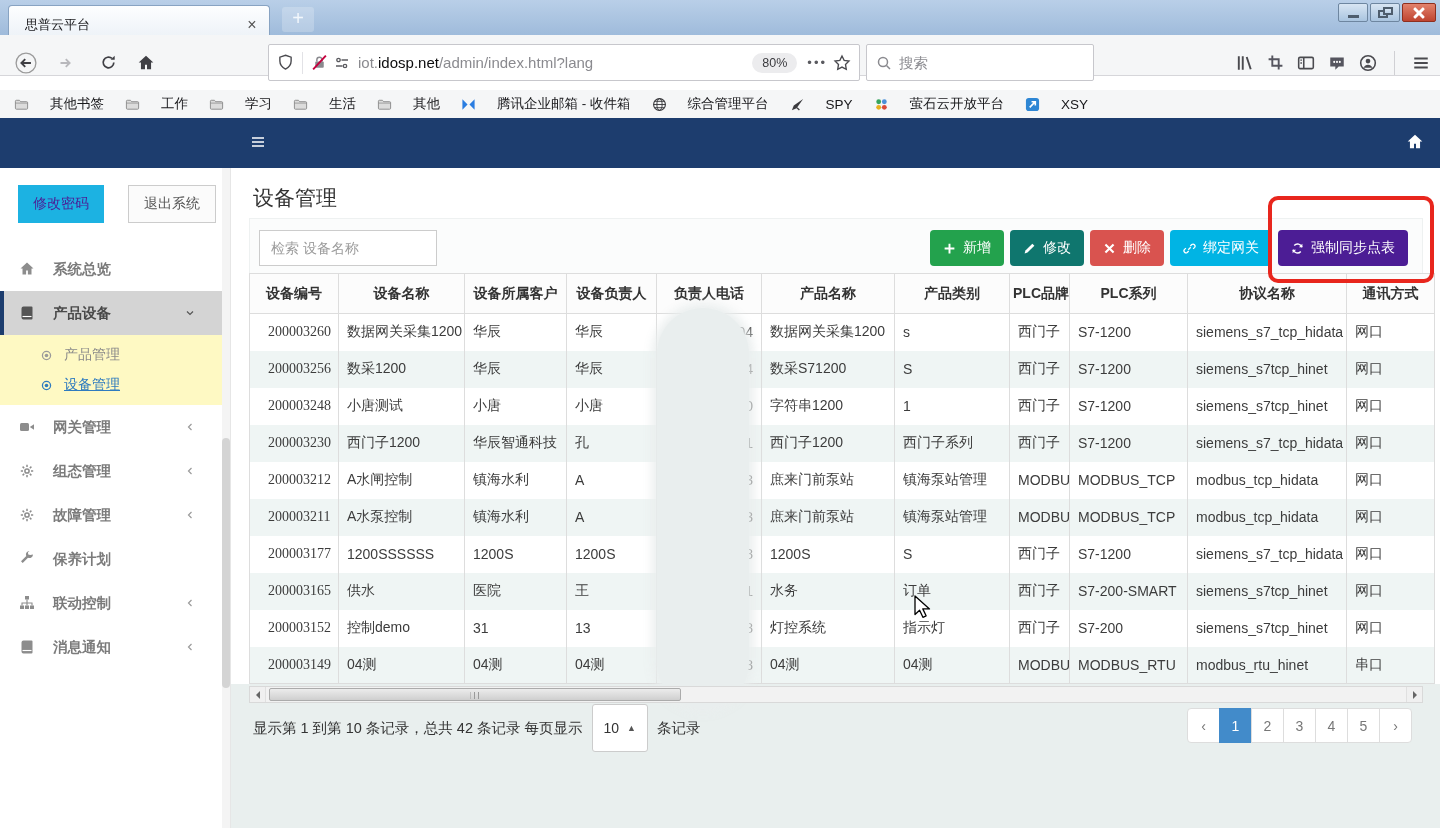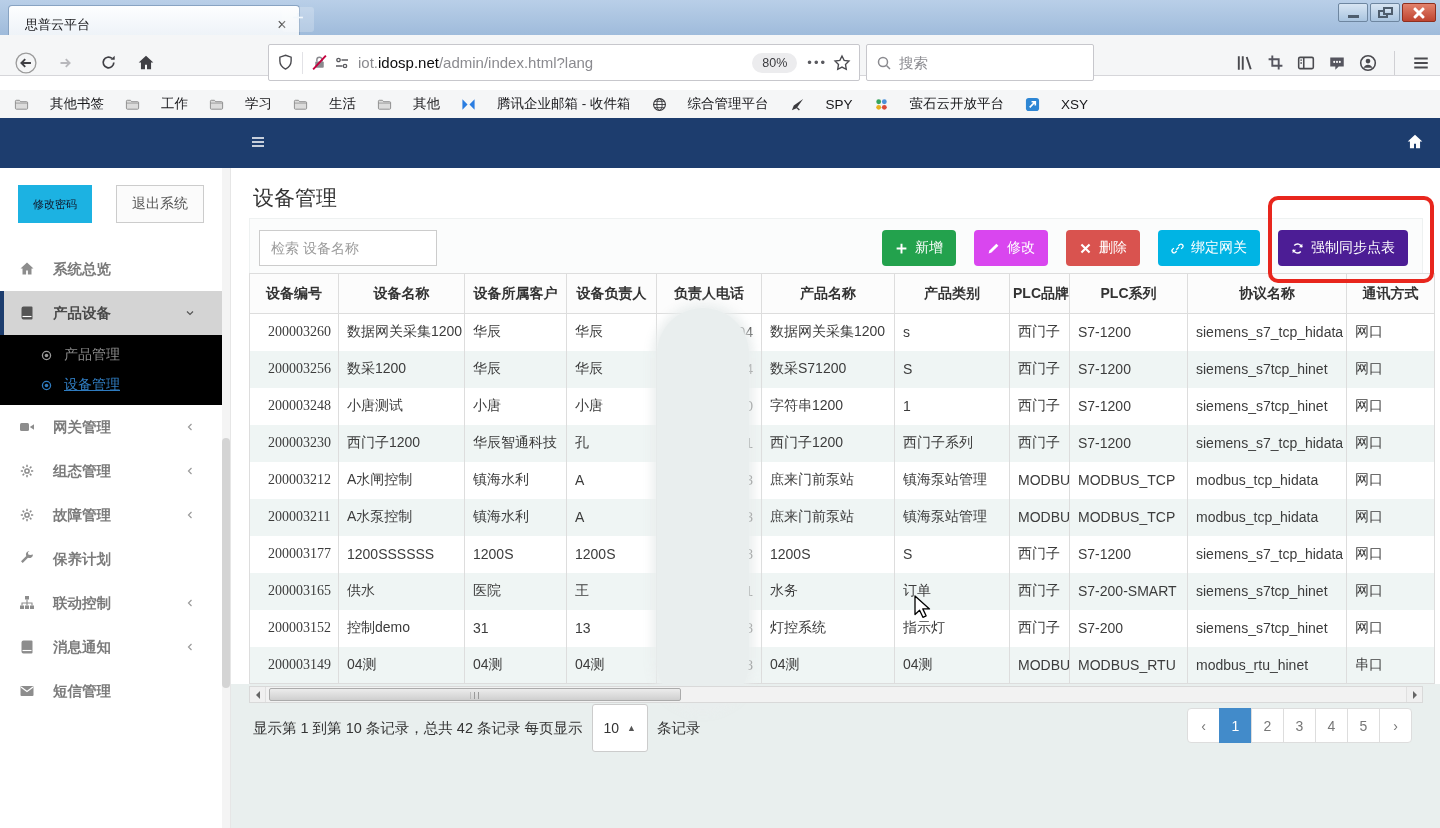--- a/index.html
+++ b/index.html
@@ -1,21 +1,21 @@
 <!DOCTYPE html>
 <html><head>
 <meta charset="utf-8">
 <style>
 *{margin:0;padding:0;box-sizing:border-box;}
 html,body{width:1440px;height:828px;}
 body{position:relative;font-family:"Liberation Sans","DejaVu Sans",sans-serif;overflow:hidden;background:#fff;}
 
 
 .titlebar{position:absolute;top:0;left:0;width:100%;height:35px;background:linear-gradient(#b9cfe8,#9fbbdb);}
-.tab{position:absolute;left:8px;top:5px;width:292px;height:30px;background:linear-gradient(#fdfeff,#eef3f8);border:1px solid #88a3c2;border-bottom:none;border-radius:4px 4px 0 0;display:flex;align-items:center;padding:8px 8px 0 16px;font-size:13px;color:#17171a;}
+.tab{position:absolute;left:8px;top:5px;width:262px;height:30px;background:linear-gradient(#fdfeff,#eef3f8);border:1px solid #88a3c2;border-bottom:none;border-radius:4px 4px 0 0;display:flex;align-items:center;padding:8px 8px 0 16px;font-size:13px;color:#17171a;}
 .tab-title{flex:1;white-space:nowrap;overflow:hidden;}
 .tab-close{color:#555;font-size:16px;width:18px;text-align:center;}
 .newtab{position:absolute;left:282px;top:7px;width:32px;height:25px;border-radius:3px;color:#f2f7fc;font-size:20px;text-align:center;line-height:23px;background:rgba(255,255,255,.22);}
 .win-controls{position:absolute;right:4px;top:3px;display:flex;gap:2px;}
 .win-btn{width:30px;height:19px;border:1px solid #6e86a0;border-radius:2px;background:linear-gradient(#d8e5f3,#a9c4df);position:relative;}
 .win-btn.close{width:34px;background:linear-gradient(#e2826d,#bf4430);border-color:#8e2f1f;}
 .g-min{position:absolute;left:9px;top:11px;width:11px;height:3px;background:#4e5d6d;}
 .g-r1{position:absolute;left:7px;top:6px;width:10px;height:8px;border:2px solid #4e5d6d;}
 .g-r2{position:absolute;left:12px;top:3px;width:10px;height:8px;border:2px solid #4e5d6d;background:linear-gradient(#d8e5f3,#bcd2e8);}
 .g-x1,.g-x2{position:absolute;left:50%;top:50%;width:14px;height:3px;background:#fff;border-radius:1px;}
@@ -45,44 +45,44 @@
 .app-topbar{position:absolute;top:0;left:0;width:100%;height:50px;background:#1d3d6e;}
 .topbar-menu{position:absolute;left:250px;top:16px;}
 .topbar-home{position:absolute;right:16px;top:15px;}
 
 .sidebar{position:absolute;top:50px;left:0;width:230px;height:660px;background:#fff;overflow:hidden;}
 .user{padding:14px 12px 0 12px;display:flex;gap:13px;}
 .avatar{width:46px;height:46px;border-radius:50%;overflow:hidden;flex:none;border:1px solid #e4e4e4;background:#f7f3ec;}
 .user-name{font-size:15px;font-weight:bold;color:#3a3a3a;margin-top:5px;}
 .user-role{font-size:12.5px;color:#9c9c9c;margin-top:7px;}
 .user-btns{display:flex;gap:24px;padding:17px 12px 0 18px;}
-.btn-cyan{background:#1cb2e2;color:#0f172a;border:none;font-size:11px;padding:2px 15px;}
+.btn-cyan{background:#1cb2e2;color:#4c1d95;border:none;font-size:14px;padding:2px 15px;}
 .btn-light{background:#fbfbfb;color:#555;border:1px solid #ccc;font-size:14px;padding:9px 15px;}
 .menu{margin-top:24px;}
 .mi{height:44px;display:flex;align-items:center;padding:0 14px 0 18px;color:#7b7b7b;font-size:14.5px;}
 .mi .ic{width:18px;margin-right:17px;color:#8d8d8d;flex:none;}
 .mi .lbl{flex:1;font-weight:bold;}
 .mi .arrow{color:#9a9a9a;}
 .mi.active{background:#d4d4d4;border-left:4px solid #1d3d6e;padding-left:14px;color:#4a4a4a;font-weight:bold;}
 .mi.active .ic{color:#555;}
-.submenu{background:#000000;padding:5px 0;}
+.submenu{background:#fef9c3;padding:5px 0;}
 .smi{height:30px;display:flex;align-items:center;padding-left:40px;font-size:14px;color:#8a8a8a;gap:11px;}
 .smi .ic{color:#9a9a9a;}
 .smi.selected,.smi.selected .ic{color:#2f7bbf;}
 .smi.selected .lbl{text-decoration:underline;}
 .sb-track{position:absolute;right:0;top:0;width:8px;height:100%;background:#f4f4f4;}
 .sb-thumb{position:absolute;right:0;top:270px;width:8px;height:250px;background:#d4d4d4;border-radius:4px;}
 
 .main{position:absolute;top:50px;left:230px;width:1210px;height:660px;background:#fff;border-left:1px solid #e6e6e6;}
 .footer-zone{position:absolute;left:0;top:516px;width:100%;height:144px;background:#e9efee;}
 .page-title{position:absolute;left:22px;top:16px;font-size:21px;color:#333;font-weight:normal;}
 .toolbar-panel{position:absolute;left:18px;top:50px;width:1174px;height:56px;background:#fbfcfc;border:1px solid #eef1f1;}
 .dev-search{position:absolute;left:28px;top:62px;width:178px;height:36px;border:1px solid #ccc;background:#fff;padding:0 11px;font-size:14px;color:#333;outline:none;}
 .dev-search::placeholder{color:#9c9c9c;}
-.actions{position:absolute;right:32px;top:62px;display:flex;gap:18px;height:36px;z-index:8;margin-left:12px;}
+.actions{position:absolute;right:32px;top:62px;display:flex;gap:6px;height:36px;z-index:8;margin-left:12px;}
 .abtn{display:flex;align-items:center;gap:7px;color:#fff;border:none;border-radius:4px;padding:0 13px;font-size:14px;white-space:nowrap;}
 .annotation{position:absolute;left:1037px;top:28px;width:166px;height:87px;border:4px solid #e8261d;border-radius:10px;z-index:60;pointer-events:none;}
 
 .tablewrap{position:absolute;left:18px;top:105px;width:1185px;}
 table{border-collapse:collapse;table-layout:fixed;width:1185px;font-size:14px;color:#3c3c3c;background:#fff;border:1px solid #ddd;}
 th{height:40px;font-weight:bold;color:#333;border:1px solid #ddd;background:#fcfcfc;text-align:center;padding:0 3px;overflow:hidden;white-space:nowrap;}
 td{height:37px;border-left:1px solid #ddd;border-right:1px solid #ddd;padding:0 8px;overflow:hidden;white-space:nowrap;}
 td.cid{padding-left:18px;font-family:Liberation Serif, serif;}
 tbody tr:nth-child(even){background:#eff5f4;}
 .pcell{display:flex;justify-content:space-between;}
@@ -482,29 +482,20 @@
               <path d="M3.5 11.5h9" stroke="#fff" stroke-width="1.1"></path>
             </svg>
           </span>
           <span class="lbl">消息通知</span>
           <span class="ic arrow">
             <svg viewBox="0 0 16 16" width="12" height="12">
               <path d="M10 4L6 8l4 4" stroke="currentColor" stroke-width="1.6" fill="none"></path>
             </svg>
           </span>
         </div>
-        <div class="mi">
-          <span class="ic">
-            <svg viewBox="0 0 16 16" width="16" height="16">
-              <rect x="1.5" y="3" width="13" height="10" rx="1" fill="currentColor"></rect>
-              <path d="M2 4l6 4.6L14 4" stroke="#fff" stroke-width="1.2" fill="none"></path>
-            </svg>
-          </span>
-          <span class="lbl">短信管理</span>
-        </div>
         <div class="mi"></div>
       </nav>
     <div class="sb-track">
         <div class="sb-thumb"></div>
       </div>
   </aside>
 
   <main class="main">
     <div class="footer-zone"></div>
     <h1 class="page-title">设备管理</h1>
@@ -512,21 +503,21 @@
     <input class="dev-search" type="text" placeholder="检索 设备名称" style="">
     <div class="actions" id="actions">
         <button class="abtn" style="background: rgb(35, 162, 77);">
           <span class="ic">
             <svg viewBox="0 0 16 16" width="13" height="13">
               <path d="M8 2v12M2 8h12" stroke="currentColor" stroke-width="2.4"></path>
             </svg>
           </span>
           <span>新增</span>
         </button>
-        <button class="abtn" style="background: #d946ef;">
+        <button class="abtn" style="background: #0f766e;">
           <span class="ic">
             <svg viewBox="0 0 16 16" width="13" height="13">
               <path d="M2 14l1-3.5L11.5 2 14 4.5 5.5 13z" fill="currentColor"></path>
             </svg>
           </span>
           <span>修改</span>
         </button>
         <button class="abtn" style="background: rgb(217, 83, 79);">
           <span class="ic">
             <svg viewBox="0 0 16 16" width="13" height="13">

